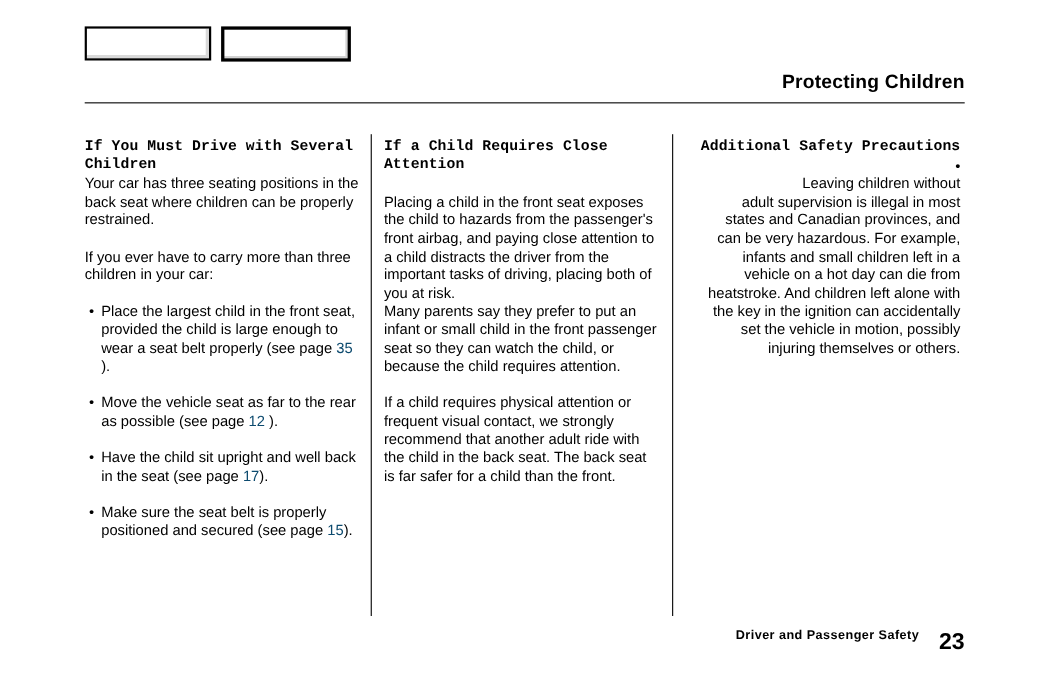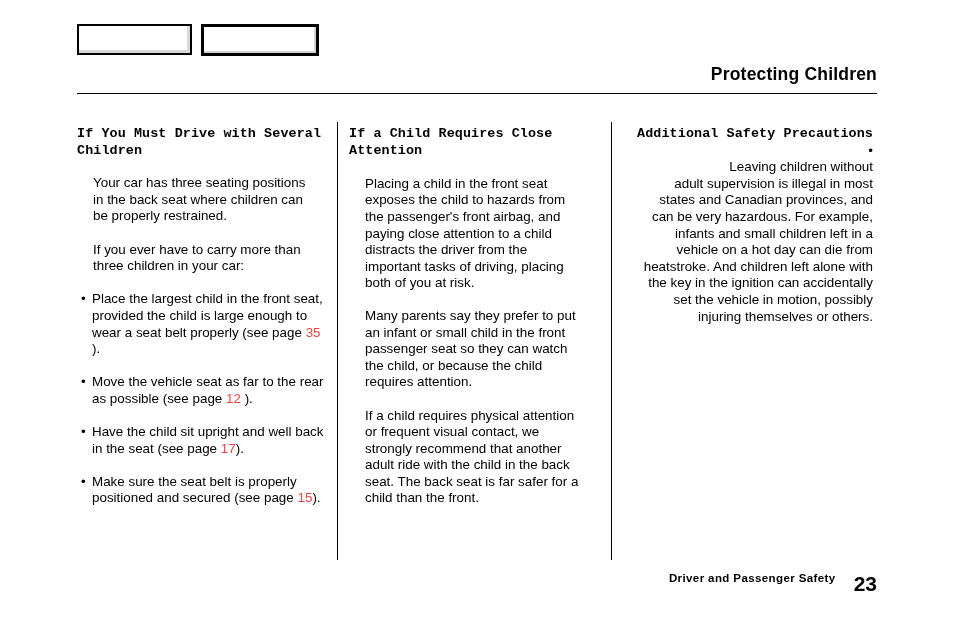--- a/index.html
+++ b/index.html
@@ -83,21 +83,21 @@
 
   .col-heading {
     font-weight: bold;
     font-size: 13.4px;
     line-height: 16.6px;
     letter-spacing: 0.1px;
     margin: 0 0 0 0;
     font-family: Liberation Mono, monospace;
   }
   .para {
-    margin: 16px;
+    margin: 0;
     text-align: left;
   }
   .para.spaced { margin-top: 16.6px; }
 
   
   .bullet-list {
     margin: 16.6px 0 0 0;
     padding: 0;
     list-style: none;
   }
@@ -124,21 +124,21 @@
     margin-left: 7px;
     line-height: 16.6px;
   }
   .hanging-bullet .bullet-body {
     display: block;
     padding-left: 18px;
     text-indent: 76px;
   }
 
   .pageref {
-    color: #ef4444;
+    color: #0c4a6e;
   }
 
   
   #footer {
     position: absolute;
     right: 77px;
     bottom: 32px;
     display: flex;
     align-items: flex-start;
     gap: 18px;

